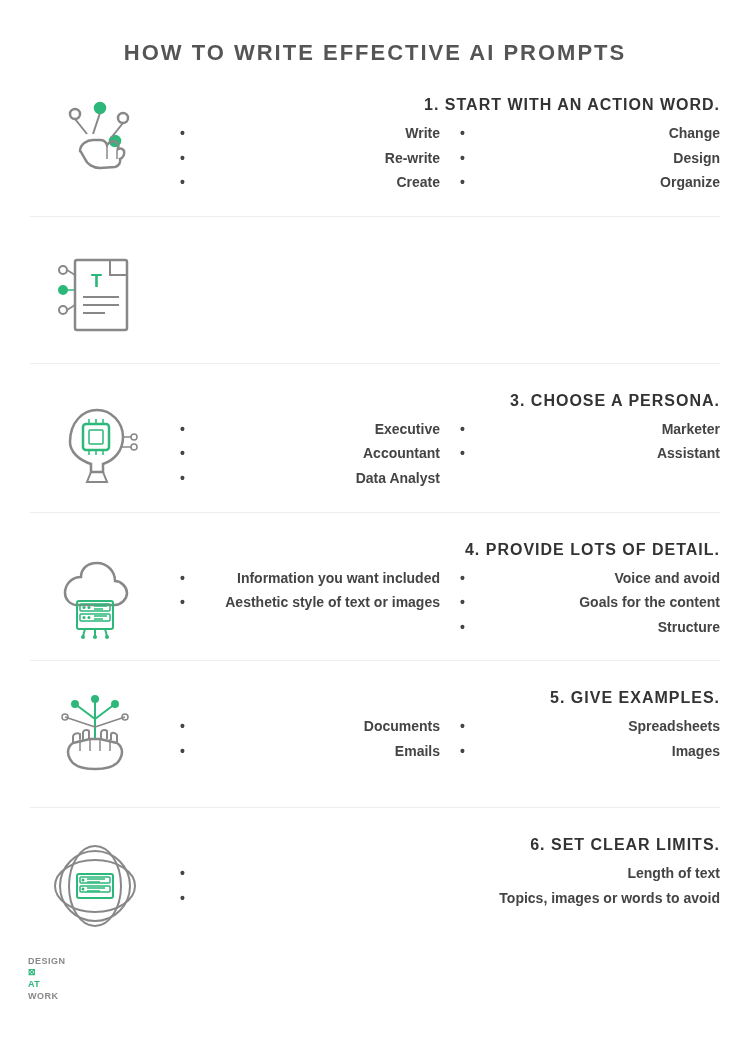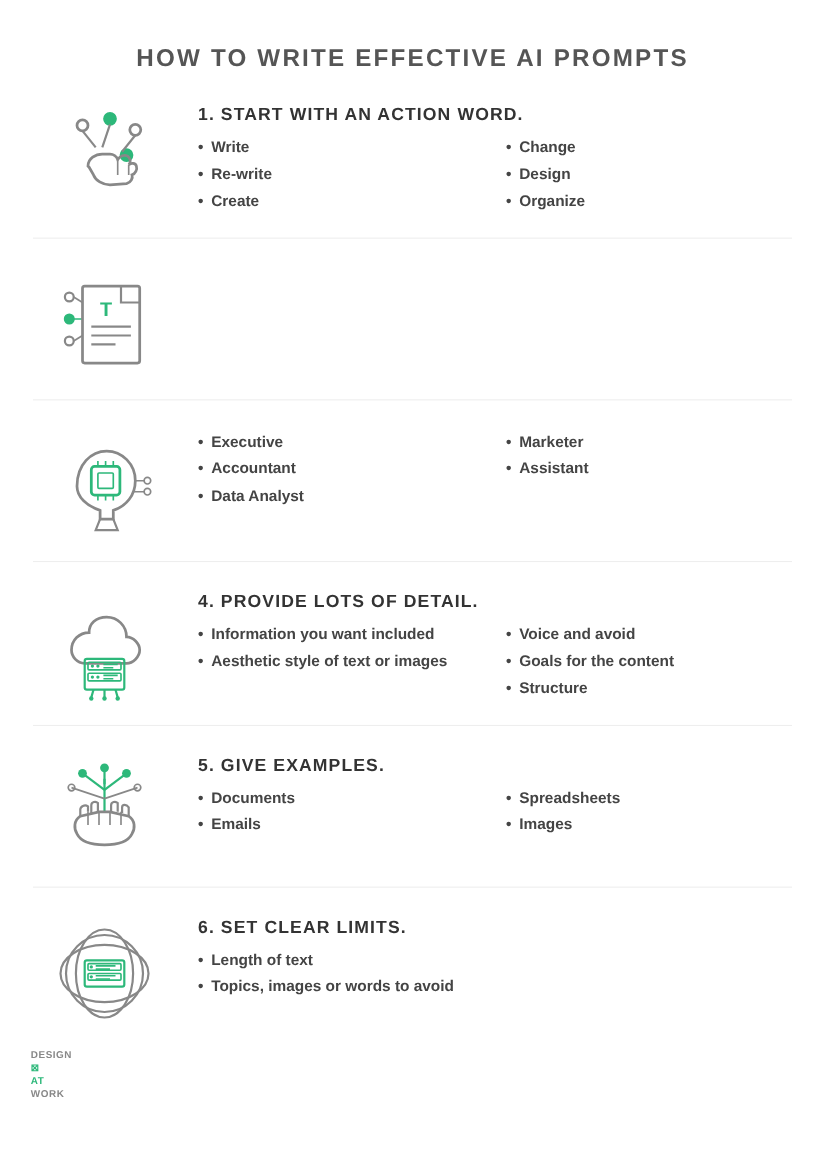--- a/index.html
+++ b/index.html
@@ -49,20 +49,21 @@
     }
 
     .icon-col svg {
       width: 100px;
       height: 100px;
     }
 
     .content-col {
       flex: 1;
       padding-left: 10px;
+      text-align: right;
     }
 
     .section-title {
       font-size: 16px;
       font-weight: 900;
       letter-spacing: 1px;
       color: #333;
       margin-bottom: 10px;
       text-transform: uppercase;
     }
@@ -197,20 +198,21 @@
 
     <path d="M46 80 L42 90 L62 90 L58 80" stroke="#888" stroke-width="2" fill="none"></path>
 
     <line x1="78" y1="45" x2="86" y2="45" stroke="#888" stroke-width="1.5"></line>
     <circle cx="89" cy="45" r="3" stroke="#888" stroke-width="1.5" fill="none"></circle>
     <line x1="75" y1="55" x2="86" y2="55" stroke="#888" stroke-width="1.5"></line>
     <circle cx="89" cy="55" r="3" stroke="#888" stroke-width="1.5" fill="none"></circle>
   </svg>
     </div>
     <div class="content-col">
+      <div class="section-title">3. CHOOSE A PERSONA.</div>
       <div class="bullets-row">
         <div class="bullet-col">
               <div class="bullet-item">Executive</div>
               <div class="bullet-item">Accountant</div>
               <div class="bullet-item">Data Analyst</div>
             </div>
         <div class="bullet-col">
               <div class="bullet-item">Marketer</div>
               <div class="bullet-item">Assistant</div>
             </div>

